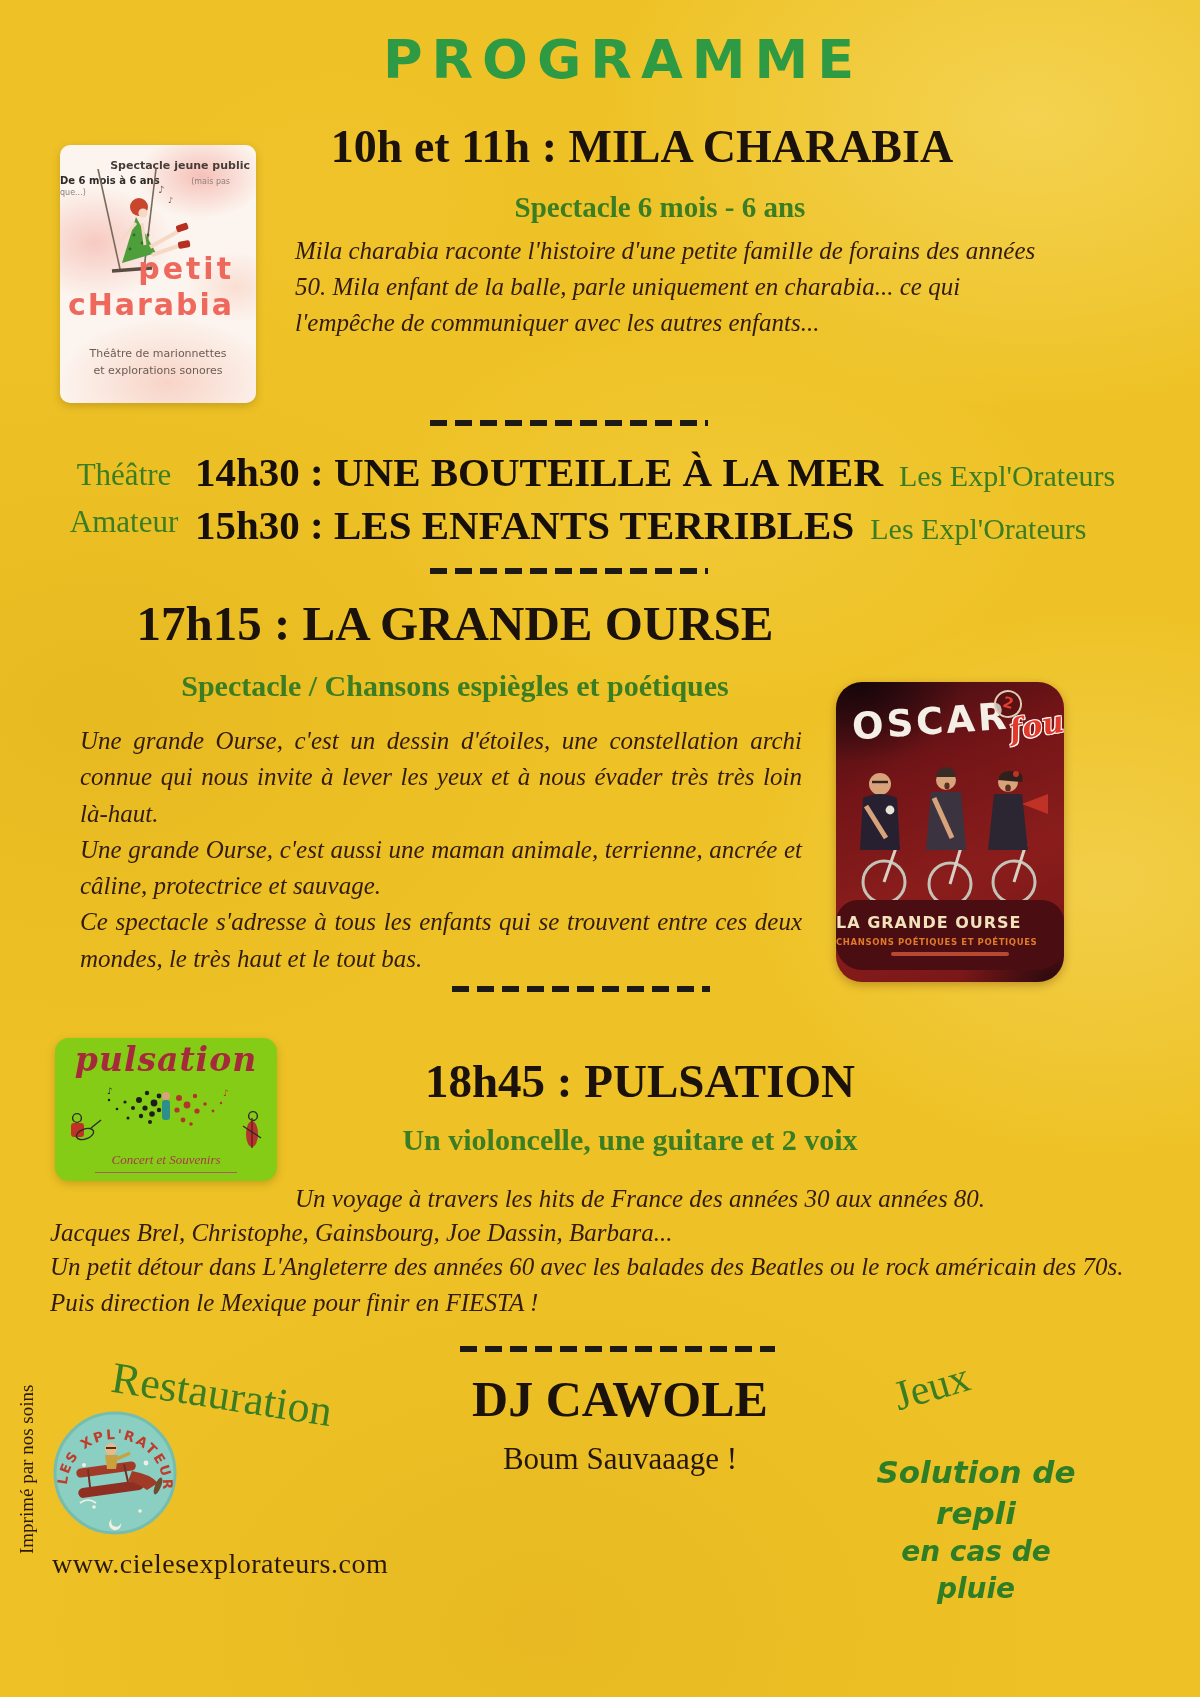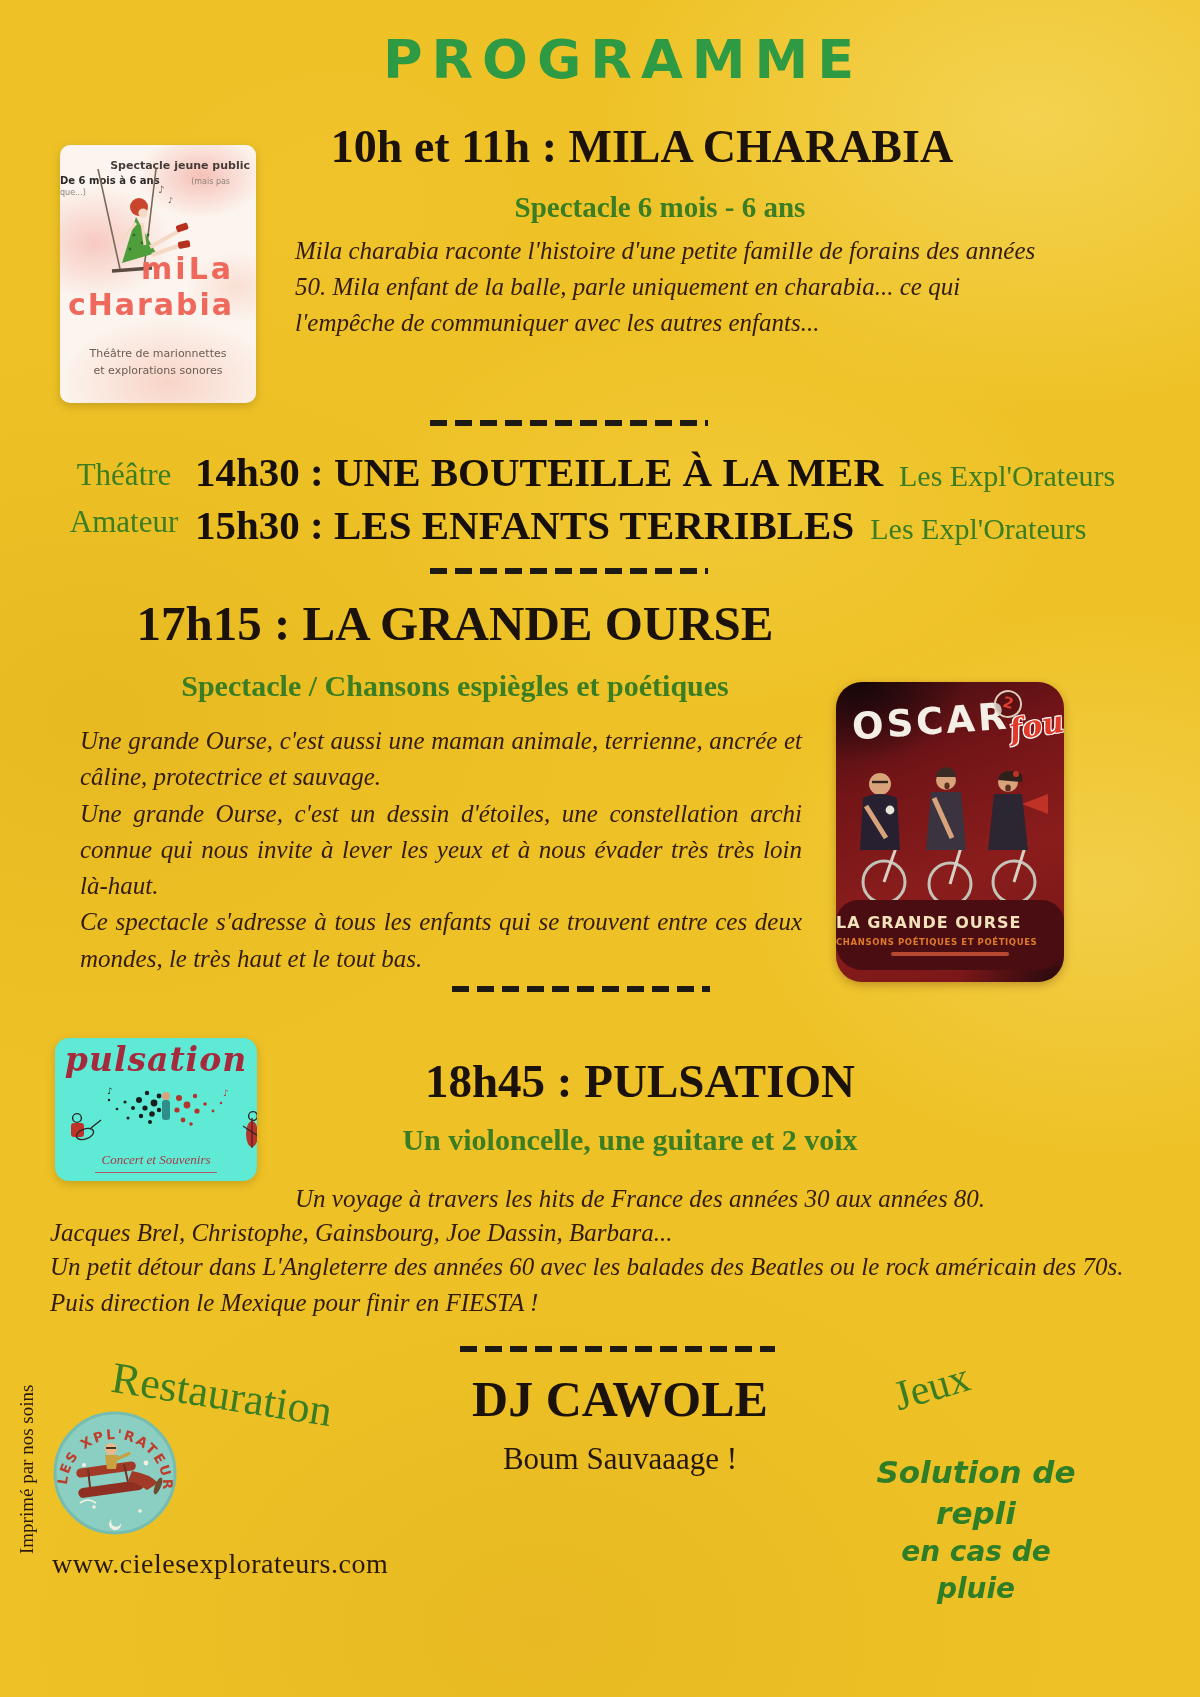--- a/index.html
+++ b/index.html
@@ -102,21 +102,21 @@
   .oscar-band { left:0; right:0; bottom:12px; height:70px; background:#4a0d12;
                 border-radius:22px 22px 26px 26px; text-align:left; padding-top:13px; box-sizing:border-box; }
   .oscar-band-title { color:#f2e2bb; font-family:"DejaVu Sans",sans-serif; font-weight:bold;
                       font-size:16px; letter-spacing:1px; }
   .oscar-band-sub { color:#e07a28; font-family:"DejaVu Sans",sans-serif; font-weight:bold;
                     font-size:8.5px; letter-spacing:.6px; margin-top:5px; }
   .oscar-band-note { width:118px; height:4px; margin:5px auto 0; background:rgba(205,84,56,.85);
                      border-radius:2px; filter:blur(.7px); }
 
   
-  .puls-card { top:1038px; left:55px; width:202px; height:143px; background:#5eead4;
+  .puls-card { top:1038px; left:55px; width:222px; height:143px; background:#84cc16;
                border-radius:14px; overflow:hidden; box-shadow:0 3px 8px rgba(90,60,0,.25); }
   .puls-title { top:2px; left:0; right:0; text-align:center; color:#a52a3c;
                 font-family:"DejaVu Serif",serif; font-style:italic; font-weight:bold;
                 font-size:33px; letter-spacing:1px; }
   .puls-art { top:40px; left:0; width:222px; height:72px; }
   .puls-sub { bottom:8px; left:40px; right:40px; text-align:center; color:#a93a4a;
               font-style:italic; font-size:13px; border-bottom:1.5px solid #b15664; padding-bottom:4px; }
 
   .puls-heading { top:1056px; left:300px; width:680px; text-align:center; font-size:47px; }
   .puls-sub-green { top:1123px; left:300px; width:660px; text-align:center; font-size:30px; }
@@ -165,21 +165,21 @@
         <circle cx="88" cy="66" r="1.4" fill="#2e6b24"></circle>
       <line x1="76" y1="54" x2="61" y2="72" stroke="#f6d9c4" stroke-width="3"></line>
       <line x1="82" y1="54" x2="85" y2="76" stroke="#f6d9c4" stroke-width="3"></line>
       <line x1="90" y1="78" x2="119" y2="62" stroke="#f6d9c4" stroke-width="4"></line>
       <line x1="92" y1="86" x2="121" y2="76" stroke="#f6d9c4" stroke-width="4"></line>
       <rect x="116" y="55" width="12" height="7" rx="2" fill="#b5301f" transform="rotate(-18 122 58)"></rect>
       <rect x="118" y="72" width="12" height="7" rx="2" fill="#b5301f" transform="rotate(-10 124 75)"></rect>
       <text x="98" y="24" font-size="10" fill="#6b5c50" font-family="DejaVu Sans">♪</text>
       <text x="108" y="34" font-size="8" fill="#6b5c50" font-family="DejaVu Sans">♪</text>
     </svg>
-    <div class="abs mila-title1">miLa</div>
+    <div class="abs mila-title1">petit</div>
     <div class="abs mila-title2">cHarabia</div>
     <div class="abs mila-genre">
       <span>Théâtre de marionnettes</span><br>
       <span>et explorations sonores</span>
     </div>
   </div>
 
   <div class="abs h-black mila-heading">10h et 11h : MILA CHARABIA</div>
   <div class="abs sub-green mila-sub">Spectacle 6 mois - 6 ans</div>
   <div class="abs para mila-para">
@@ -199,22 +199,22 @@
   <div class="abs show-row show-2">
     <span class="show-title">15h30 : LES ENFANTS TERRIBLES</span>
     <span class="show-co green-serif">Les Expl'Orateurs</span>
   </div>
 
   <div class="abs dashes d2"></div>
 
   <div class="abs h-black ourse-heading">17h15 : LA GRANDE OURSE</div>
   <div class="abs sub-green ourse-sub">Spectacle / Chansons espiègles et poétiques</div>
   <div class="abs para just ourse-para">
+    <p>Une grande Ourse, c'est un dessin d'étoiles, une constellation archi connue qui nous invite à lever les yeux et à nous évader très très loin là-haut.</p>
     <p>Une grande Ourse, c'est aussi une maman animale, terrienne, ancrée et câline, protectrice et sauvage.</p>
-    <p>Une grande Ourse, c'est un dessin d'étoiles, une constellation archi connue qui nous invite à lever les yeux et à nous évader très très loin là-haut.</p>
     <p>Ce spectacle s'adresse à tous les enfants qui se trouvent entre ces deux mondes, le très haut et le tout bas.</p>
   </div>
 
   <div class="abs oscar-card">
     <div class="abs oscar-title">OSCAR</div>
     <div class="abs oscar-num">2</div>
     <div class="abs oscar-fou">fou</div>
     <svg class="abs oscar-photo" viewBox="0 0 228 160">
       <circle cx="48" cy="136" r="21" fill="none" stroke="#cfe0d4" stroke-width="3" opacity=".85"></circle>
       <circle cx="114" cy="138" r="21" fill="none" stroke="#cfe0d4" stroke-width="3" opacity=".85"></circle>

